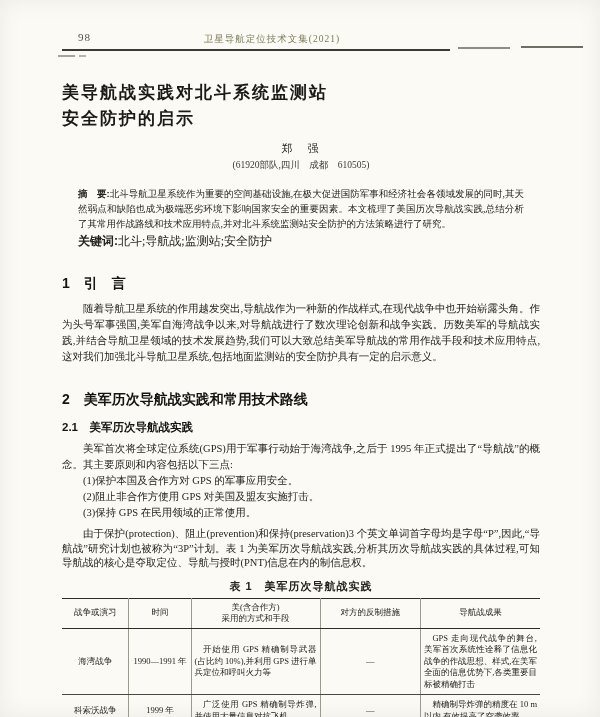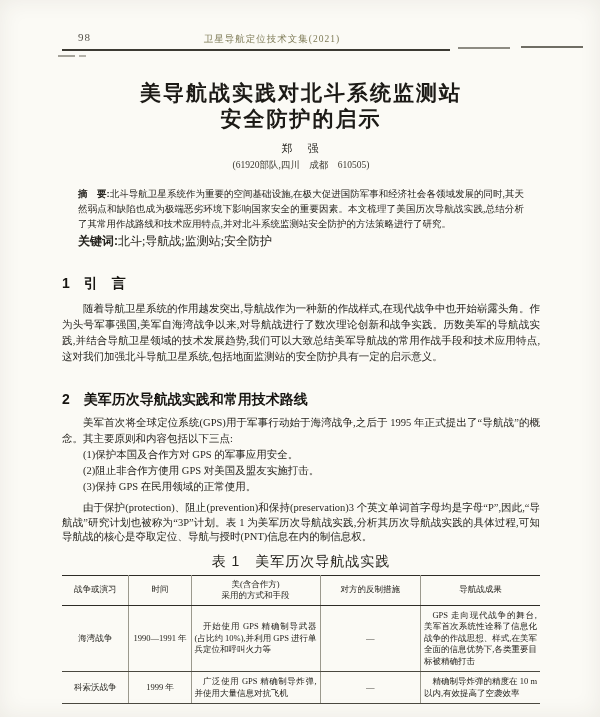--- a/index.html
+++ b/index.html
@@ -17,35 +17,35 @@
   .page-num{position:absolute;left:16px;top:0;font-size:11px;letter-spacing:1px;color:#55524a;}
   .journal{position:absolute;left:0;right:60px;top:2px;text-align:center;font-size:9.5px;color:#7d7a55;letter-spacing:1px;}
   .head-rule{position:absolute;top:49px;left:62px;width:388px;height:2px;background:#3c3a33;}
   .artifact{position:absolute;background:#8d8b82;}
   .a1{top:47px;left:458px;width:52px;height:2px;}
   .a2{top:46px;left:521px;width:62px;height:2px;background:#6f6d64;}
   .a3{top:55px;left:58px;width:17px;height:2px;background:#a5a39a;}
   .a4{top:55px;left:79px;width:7px;height:2px;background:#b5b3aa;}
 
   .content{padding:0 60px 0 62px;}
-  .title{padding-top:80px;text-align:center;font-weight:bold;font-size:21px;line-height:26px;letter-spacing:2px;color:#1c1a16;}
+  .title{padding-top:80px;font-weight:bold;font-size:17px;line-height:26px;letter-spacing:2px;color:#1c1a16;}
   .author{margin-top:9px;text-align:center;font-size:11px;letter-spacing:2px;}
   .affil{margin-top:3px;text-align:center;font-size:9.5px;color:#3a382f;}
 
   .abstract{margin:14px 16px 0 16px;font-size:9.5px;line-height:15px;text-align:justify;}
   .abstract b,.kw b{font-family:"Liberation Sans","DejaVu Sans",sans-serif;font-weight:bold;}
   .kw{margin:2px 16px 0 16px;font-size:12px;line-height:15px;}
 
   .h-sec{margin:25px 0 0 0;font-family:Liberation Sans, sans-serif;font-weight:bold;font-size:14px;line-height:18px;color:#171511;}
   .h-sub{margin:12px 0 0 0;font-family:"Liberation Sans","DejaVu Sans",sans-serif;font-weight:bold;font-size:11.5px;line-height:14px;color:#171511;}
   .para{margin:9px 0 0 0;font-size:10.5px;line-height:16px;text-align:justify;text-indent:2em;}
   .list-line{margin:0;font-size:10.5px;line-height:16px;text-indent:2em;}
   .para.tight{line-height:14.5px;margin-top:6px;}
 
-  .tbl-caption{margin:8px 0 4px 0;text-align:center;font-family:"Liberation Sans","DejaVu Sans",sans-serif;font-weight:normal;font-size:14px;letter-spacing:1px;}
+  .tbl-caption{margin:8px 0 4px 0;text-align:center;font-family:"Liberation Sans","DejaVu Sans",sans-serif;font-weight:bold;font-size:11px;letter-spacing:1px;}
   table.t1{width:100%;border-collapse:collapse;border-top:1.5px solid #2e2c26;font-size:8.5px;line-height:11.5px;}
   table.t1 th{font-weight:normal;text-align:center;vertical-align:middle;padding:3px 2px;border-bottom:1px solid #2e2c26;white-space:pre-line;}
   table.t1 td{vertical-align:middle;padding:4px 3px;border-bottom:1px solid #4a483f;}
   table.t1 th + th, table.t1 td + td{border-left:1px solid #9b998d;}
   .c-center{text-align:center;}
   .c-just{text-align:justify;text-indent:1em;}
   .col-w1{width:14%;} .col-w2{width:13%;} .col-w3{width:27%;} .col-w4{width:21%;} .col-w5{width:25%;}
 </style>
 </head>
 <body>
@@ -73,20 +73,21 @@
     <div class="affil">(61920部队,四川　成都　610505)</div>
 
     <p class="abstract"><b>摘　要:</b><span>北斗导航卫星系统作为重要的空间基础设施,在极大促进国防军事和经济社会各领域发展的同时,其天然弱点和缺陷也成为极端恶劣环境下影响国家安全的重要因素。本文梳理了美国历次导航战实践,总结分析了其常用作战路线和技术应用特点,并对北斗系统监测站安全防护的方法策略进行了研究。</span></p>
 
     <p class="kw"><b>关键词:</b><span>北斗;导航战;监测站;安全防护</span></p>
 
     <h2 class="h-sec">1　引　言</h2>
     <p class="para">随着导航卫星系统的作用越发突出,导航战作为一种新的作战样式,在现代战争中也开始崭露头角。作为头号军事强国,美军自海湾战争以来,对导航战进行了数次理论创新和战争实践。历数美军的导航战实践,并结合导航卫星领域的技术发展趋势,我们可以大致总结美军导航战的常用作战手段和技术应用特点,这对我们加强北斗导航卫星系统,包括地面监测站的安全防护具有一定的启示意义。</p>
 
     <h2 class="h-sec">2　美军历次导航战实践和常用技术路线</h2>
+    <h3 class="h-sub">2.1　美军历次导航战实践</h3>
     <p class="para" style="margin-top:7px">美军首次将全球定位系统(GPS)用于军事行动始于海湾战争,之后于 1995 年正式提出了“导航战”的概念。其主要原则和内容包括以下三点:</p>
     <p class="list-line">(1)保护本国及合作方对 GPS 的军事应用安全。</p>
     <p class="list-line">(2)阻止非合作方使用 GPS 对美国及盟友实施打击。</p>
     <p class="list-line">(3)保持 GPS 在民用领域的正常使用。</p>
     <p class="para tight">由于保护(protection)、阻止(prevention)和保持(preservation)3 个英文单词首字母均是字母“P”,因此,“导航战”研究计划也被称为“3P”计划。表 1 为美军历次导航战实践,分析其历次导航战实践的具体过程,可知导航战的核心是夺取定位、导航与授时(PNT)信息在内的制信息权。</p>
 
     <div class="tbl-caption">表 1　美军历次导航战实践</div>
 
     <table class="t1">
       <thead>

